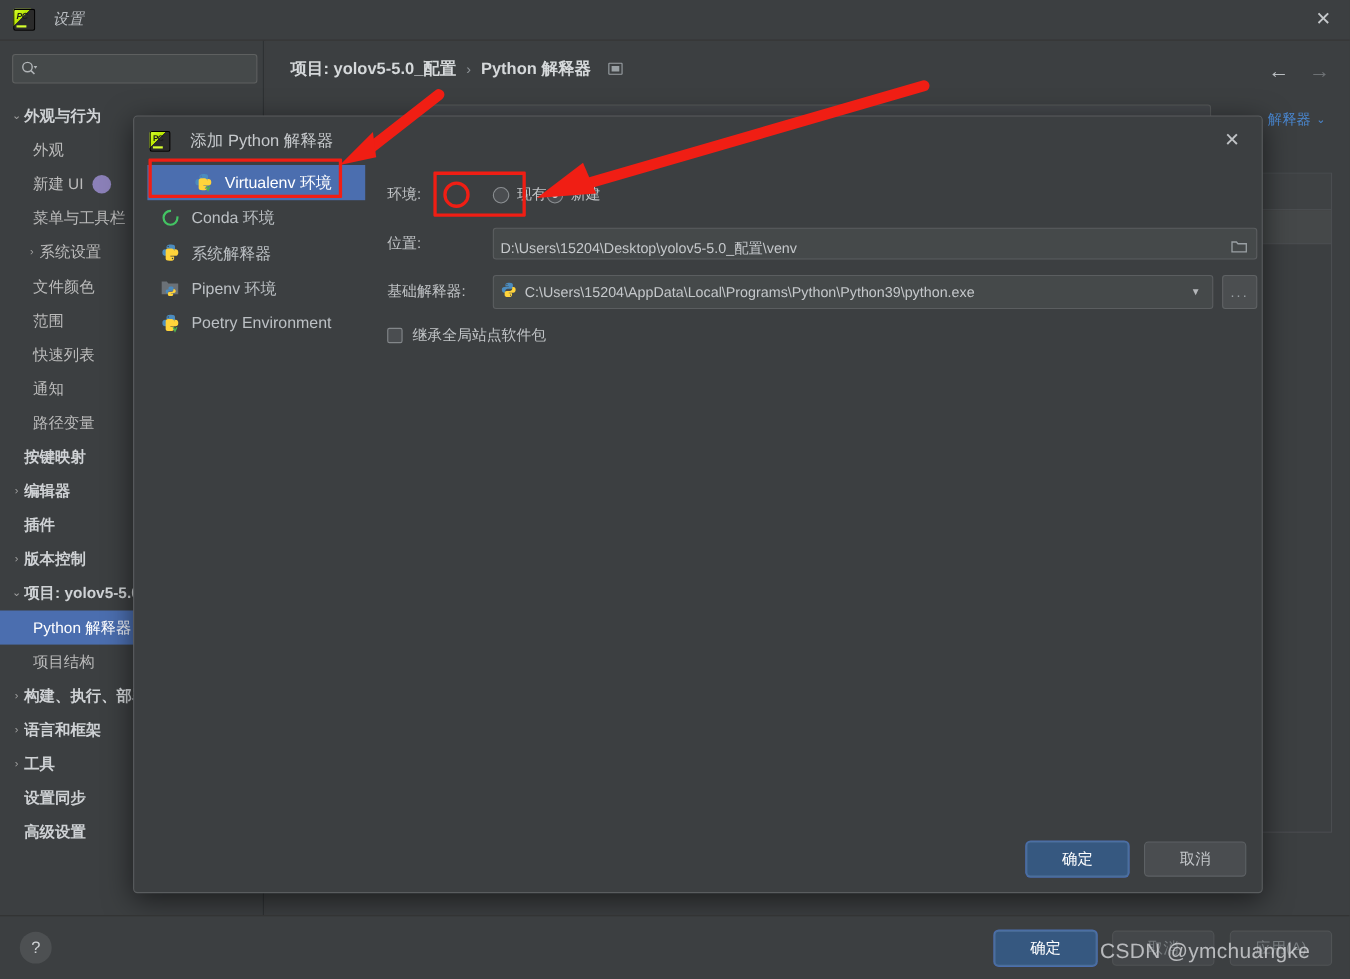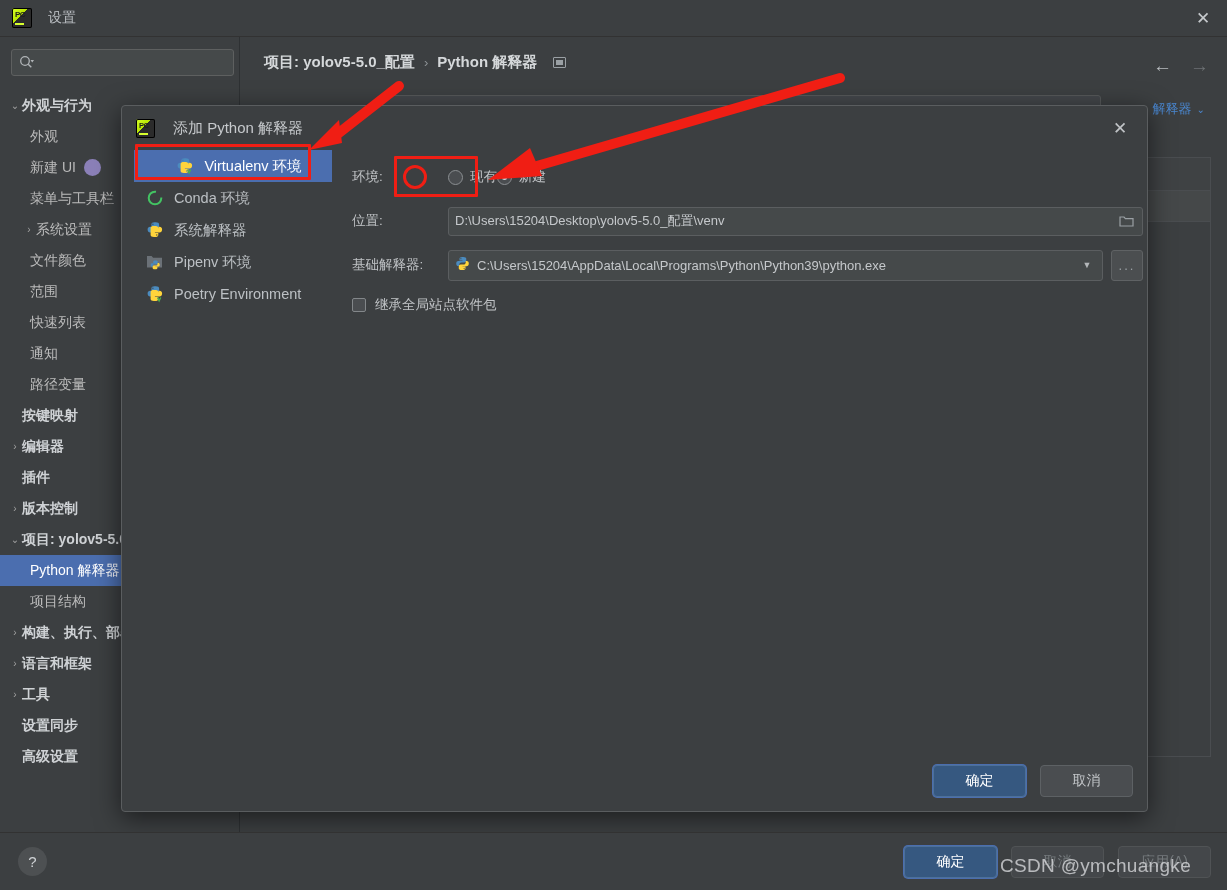--- a/index.html
+++ b/index.html
@@ -8,21 +8,21 @@
     background: #3c3f41;
     font-family: "Liberation Sans", "DejaVu Sans", sans-serif;
     overflow: hidden;
   }
   #root { position: relative; width: 1227px; height: 890px; }
 
   
   .titlebar {
     position: absolute; left: 0; top: 0; width: 1227px; height: 37px;
     background: #3c3f41; border-bottom: 1px solid #323232;
-    display: flex; align-items: center;
+    display: flex; align-items: center; font-style: italic;
   }
   .pc-logo {
     width: 20px; height: 20px; margin-left: 12px;
     background: linear-gradient(135deg, #d7ff2e 0%, #b9e600 40%, #2b2b2b 41%, #2b2b2b 100%);
     border-radius: 2px; position: relative; flex: none;
     box-shadow: inset 0 0 0 1px #000;
   }
   .pc-logo::after {
     content: "PC"; position: absolute; left: 3px; top: 2px;
     font-size: 8px; font-weight: bold; color: #1e1e1e; letter-spacing: -0.5px;
@@ -176,21 +176,21 @@
   .radio-mark {
     width: 15px; height: 15px; border-radius: 50%;
     border: 1px solid #8b8f92; background: #4a4d50; position: relative; flex: none;
   }
   .radio.on .radio-mark::after {
     content: ""; position: absolute; left: 4px; top: 4px;
     width: 5px; height: 5px; border-radius: 50%; background: #d2d5d8;
   }
   .text-field {
     flex: 1; height: 29px; background: #45494a; border: 1px solid #5b5e60;
-    border-radius: 3px; display: flex; align-items: center; padding: 0 6px;
+    border-radius: 3px; display: flex; align-items: flex-end; padding: 0 6px;
     font-size: 13px; color: #c5c8cb; overflow: hidden; white-space: nowrap;
   }
   .field-btn-inner {
     margin-left: auto; width: 20px; height: 20px; display: flex;
     align-items: center; justify-content: center; cursor: pointer; flex: none;
   }
   .combo {
     flex: 1; height: 31px; background: #45494a; border: 1px solid #5b5e60;
     border-radius: 3px; display: flex; align-items: center; padding: 0 4px 0 6px;
     font-size: 13px; color: #c5c8cb; gap: 7px; overflow: hidden; white-space: nowrap;

